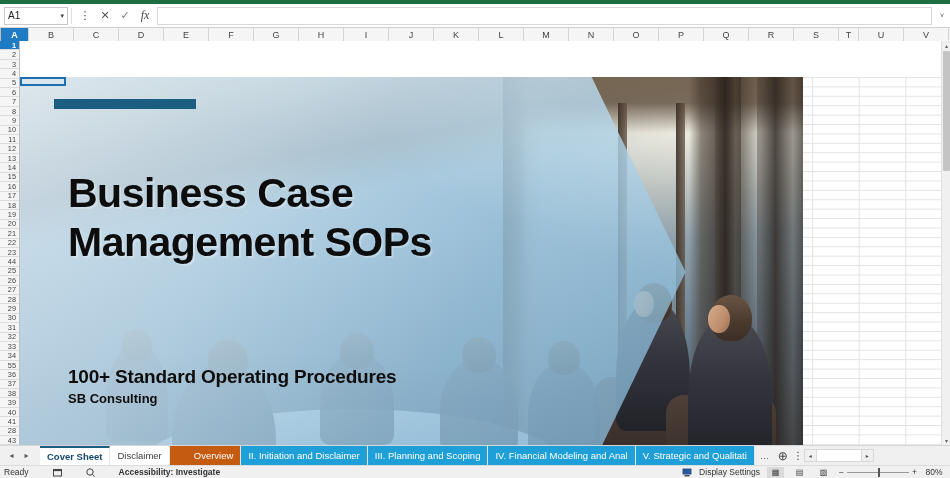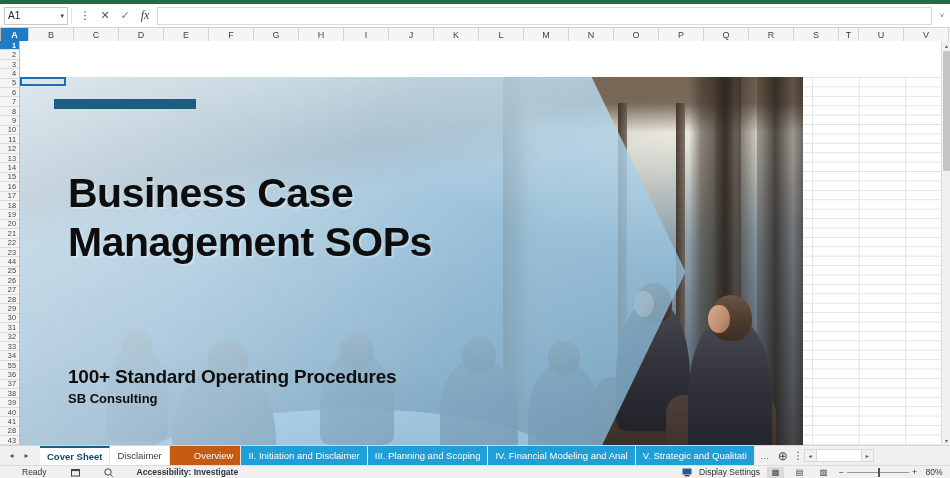--- a/index.html
+++ b/index.html
@@ -278,21 +278,21 @@
     width: 44px; height: 13px; background: #fff; border-top: 1px solid #d8d8d8; border-bottom: 1px solid #d8d8d8;
   }
 
   
   .statusbar {
     position: absolute; left: 0; bottom: 0; width: 950px; height: 13px;
     background: #f0f0f0; border-top: 1px solid #dcdcdc;
     display: flex; align-items: center;
     font-size: 8.5px; color: #333;
   }
-  .sb-left { display: flex; align-items: center; gap: 24px; margin-left: 22px; justify-content: center; }
+  .sb-left { display: flex; align-items: center; gap: 24px; margin-left: 4px; justify-content: center; }
   .sb-right { display: flex; align-items: center; gap: 7px; margin-left: auto; margin-right: 6px; }
   .sb-icon { display: inline-flex; align-items: center; justify-content: center; }
   .view-btn {
     width: 17px; height: 11px; display: flex; align-items: center; justify-content: center;
     font-size: 8px; color: #333;
   }
   .view-btn.on { background: #dadada; }
   .zoom-slider { display: flex; align-items: center; gap: 3px; }
   .zs-track { position: relative; width: 62px; height: 1px; background: #999; }
   .zs-thumb { position: absolute; left: 31px; top: -4px; width: 2px; height: 9px; background: #555; }

